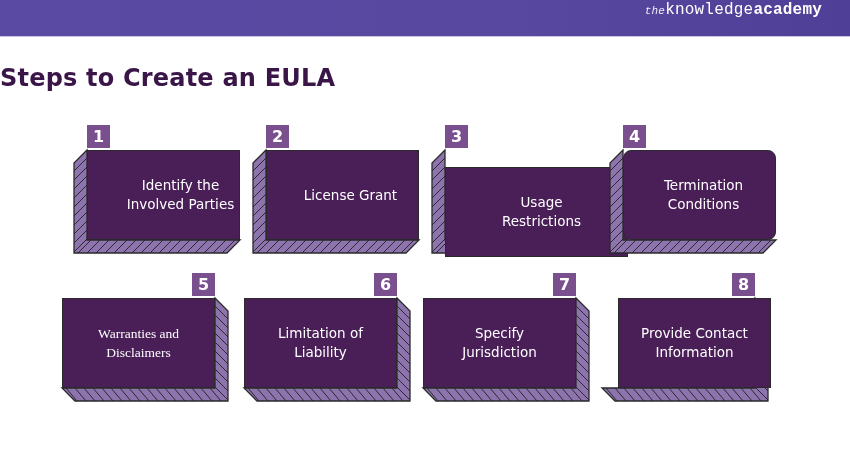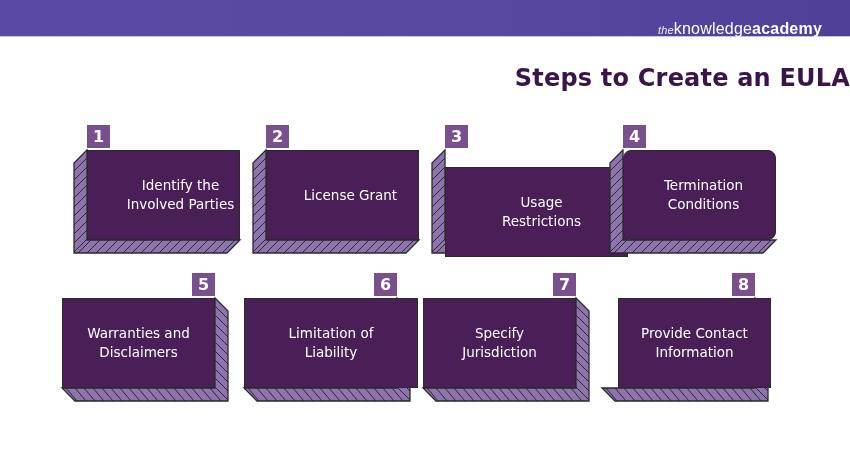--- a/index.html
+++ b/index.html
@@ -7,27 +7,27 @@
     width: 850px; height: 450px; position: relative; overflow: hidden;
     background: #ffffff;
     font-family: "DejaVu Sans", sans-serif;
   }
   .topbar {
     position: absolute; left: 0; top: 0; width: 850px; height: 36px;
     background: linear-gradient(90deg, #5b4aa3 0%, #5848a0 60%, #4f3f97 100%);
     border-bottom: 1px solid #c9c2e0;
   }
   .brand {
-    position: absolute; right: 28px; top: 20px;
-    font-family: Liberation Sans, sans-serif; color: #ffffff; font-size: 16px; letter-spacing: 0.2px;
+    position: absolute; right: 28px; top: 1px;
+    font-family: Liberation Mono, monospace; color: #ffffff; font-size: 16px; letter-spacing: 0.2px;
   }
   .brand .the { font-style: italic; font-size: 11px; opacity: 0.9; }
   .brand .academy { font-weight: bold; }
   .title {
-    position: absolute; left: 0; width: 850px; top: 64px; text-align: right;
+    position: absolute; left: 0; width: 850px; top: 64px; text-align: left;
     font-family: "DejaVu Sans", sans-serif; font-weight: bold; font-size: 24px; color: #3a1548;
     letter-spacing: 0.2px;
   }
   .step { position: absolute; width: 180px; height: 135px; }
   .step svg.depth { position: absolute; left: 0; top: 0; overflow: visible; }
   .face {
     position: absolute; background: #4a1f58; border: 1.5px solid #2a2a2a;
     box-sizing: border-box; display: flex; align-items: center; justify-content: center;
     text-align: center; color: #ffffff; font-size: 13.5px; line-height: 19px;
   }
@@ -237,21 +237,21 @@
           <line x1="147" y1="388" x2="158" y2="401" stroke="#2a2a2a" stroke-width="1"></line>
           <line x1="156" y1="388" x2="167" y2="401" stroke="#2a2a2a" stroke-width="1"></line>
           <line x1="165" y1="388" x2="176" y2="401" stroke="#2a2a2a" stroke-width="1"></line>
           <line x1="174" y1="388" x2="185" y2="401" stroke="#2a2a2a" stroke-width="1"></line>
           <line x1="183" y1="388" x2="194" y2="401" stroke="#2a2a2a" stroke-width="1"></line>
           <line x1="192" y1="388" x2="203" y2="401" stroke="#2a2a2a" stroke-width="1"></line>
           <line x1="201" y1="388" x2="212" y2="401" stroke="#2a2a2a" stroke-width="1"></line>
           <line x1="210" y1="388" x2="221" y2="401" stroke="#2a2a2a" stroke-width="1"></line>
         </g>
       </svg>
-      <div class="face" style="left: 62px; top: 298px; width: 153px; height: 90px;">
+      <div class="face" style="left: 62px; top: 298px; width: 153px; height: 90px; font-family: Liberation Serif, serif;">
         <div>
           <div>Warranties and</div>
           <div>Disclaimers</div>
         </div>
       </div>
       <div class="badge" style="background: rgb(122, 79, 142); left: 192px; top: 273px;">5</div>
     </div>
     <div class="step" style="left: 0px; top: 0px; width: 850px; height: 0px;">
       <svg class="depth" width="850" height="450">
         <g>
@@ -278,21 +278,21 @@
           <line x1="329" y1="388" x2="340" y2="401" stroke="#2a2a2a" stroke-width="1"></line>
           <line x1="338" y1="388" x2="349" y2="401" stroke="#2a2a2a" stroke-width="1"></line>
           <line x1="347" y1="388" x2="358" y2="401" stroke="#2a2a2a" stroke-width="1"></line>
           <line x1="356" y1="388" x2="367" y2="401" stroke="#2a2a2a" stroke-width="1"></line>
           <line x1="365" y1="388" x2="376" y2="401" stroke="#2a2a2a" stroke-width="1"></line>
           <line x1="374" y1="388" x2="385" y2="401" stroke="#2a2a2a" stroke-width="1"></line>
           <line x1="383" y1="388" x2="394" y2="401" stroke="#2a2a2a" stroke-width="1"></line>
           <line x1="392" y1="388" x2="403" y2="401" stroke="#2a2a2a" stroke-width="1"></line>
         </g>
       </svg>
-      <div class="face" style="left: 244px; top: 298px; width: 174px; height: 90px;">
+      <div class="face" style="left: 244px; top: 298px; width: 153px; height: 90px;">
         <div>
           <div>Limitation of</div>
           <div>Liability</div>
         </div>
       </div>
       <div class="badge" style="background: rgb(122, 79, 142); left: 374px; top: 273px;">6</div>
     </div>
     <div class="step" style="left: 0px; top: 0px; width: 850px; height: 0px;">
       <svg class="depth" width="850" height="450">
         <g>

